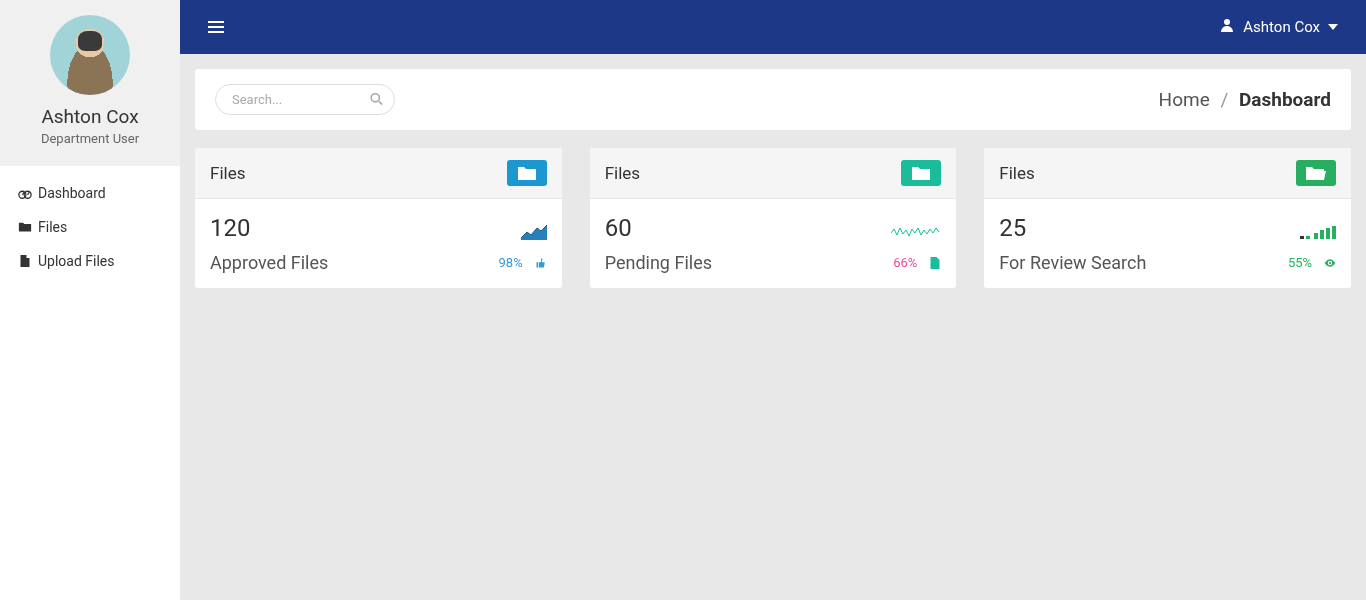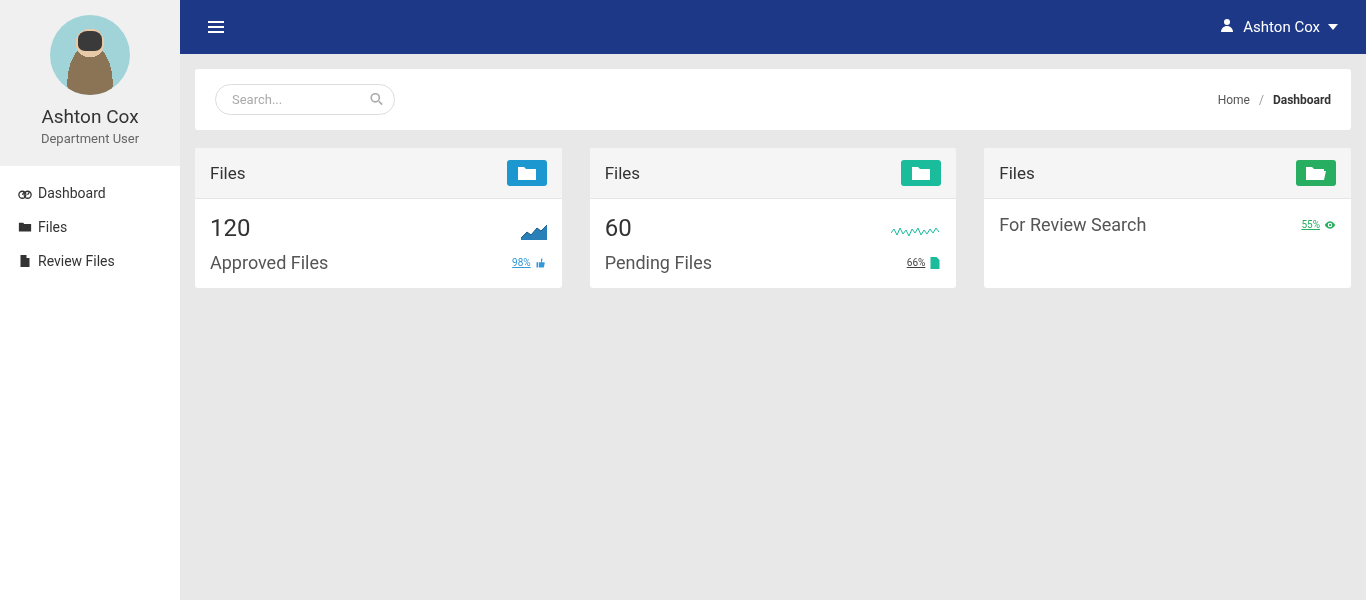--- a/index.html
+++ b/index.html
@@ -157,21 +157,21 @@
       color: #aaa;
     }
     .search-icon {
       position: absolute;
       right: 12px;
       top: 50%;
       transform: translateY(-50%);
       color: #aaa;
     }
     .breadcrumb {
-      font-size: 12px;
+      font-size: 19px;
       color: #555;
     }
     .breadcrumb a {
       color: #555;
       text-decoration: none;
     }
     .breadcrumb .sep {
       margin: 0 6px;
       color: #999;
     }
@@ -234,28 +234,27 @@
     .card-row2 {
       display: flex;
       justify-content: space-between;
       align-items: center;
     }
     .card-label {
       font-size: 18px;
       color: #555;
     }
     .card-pct {
-      font-size: 10px;
-      display: flex;
-      align-items: center;
-      gap: 4px;
-      text-decoration: underline;
+      font-size: 13px;
+      display: flex;
+      align-items: center;
+      gap: 12px;
     }
     .pct-blue { color: #3498db; }
-    .pct-teal { color: #404040; justify-content: flex-end; }
+    .pct-teal { color: #ec4899; justify-content: flex-end; }
     .pct-green { color: #27ae60; }
     .small-icon {
       width: 12px;
       height: 12px;
     }
   </style>
 </head>
 <body>
 
 <div class="app">
@@ -286,21 +285,21 @@
             </svg>
         </span>
         <span>Files</span>
       </li>
       <li class="nav-item">
         <span class="nav-icon">
           <svg viewBox="0 0 16 16" width="12" height="14" fill="#333">
               <path d="M2 0h8l4 4v12H2z M10 0v4h4"></path>
             </svg>
         </span>
-        <span>Review Files</span>
+        <span>Upload Files</span>
       </li>
     </ul>
   </aside>
 
   <div class="main">
     <div class="topbar">
       <div class="hamburger">
         <span></span>
           <span></span>
           <span></span>
@@ -397,20 +396,31 @@
         <div class="card">
           <div class="card-header">
             <div class="card-title">Files</div>
             <div class="folder-badge folder-green">
               <svg width="22" height="16" viewBox="0 0 22 16">
                   <path d="M1 2h6l2 2h10v2H3l-2 9z M3 6h18l-2 9H1z"></path>
                 </svg>
             </div>
           </div>
           <div class="card-body">
+            <div class="card-row1">
+              <div class="card-value">25</div>
+              <svg class="spark" width="36" height="14" viewBox="0 0 36 14">
+                  <rect x="0" y="11" width="4" height="3" fill="#333"></rect>
+                  <rect x="6" y="11" width="4" height="3" fill="#27ae60"></rect>
+                  <rect x="14" y="8" width="4" height="6" fill="#27ae60"></rect>
+                  <rect x="20" y="5" width="4" height="9" fill="#27ae60"></rect>
+                  <rect x="26" y="3" width="4" height="11" fill="#27ae60"></rect>
+                  <rect x="32" y="1" width="4" height="13" fill="#27ae60"></rect>
+                </svg>
+            </div>
             <div class="card-row2">
               <div class="card-label">For Review Search</div>
               <div class="card-pct pct-green">
                 <span>55%</span>
                 <svg class="small-icon" viewBox="0 0 16 10" fill="#27ae60">
                     <path d="M8 0C4 0 1 5 1 5s3 5 7 5 7-5 7-5-3-5-7-5zm0 8a3 3 0 110-6 3 3 0 010 6z"></path>
                     <circle cx="8" cy="5" r="1.5"></circle>
                   </svg>
               </div>
             </div>

